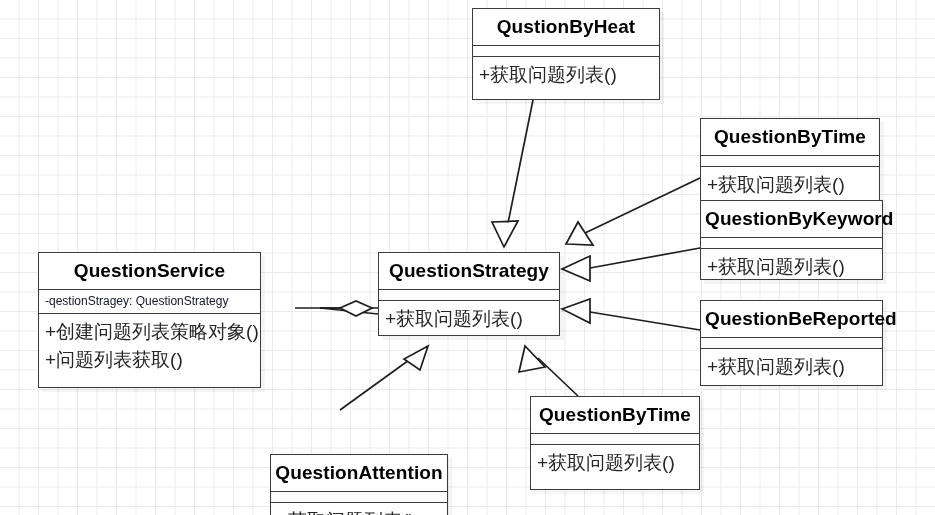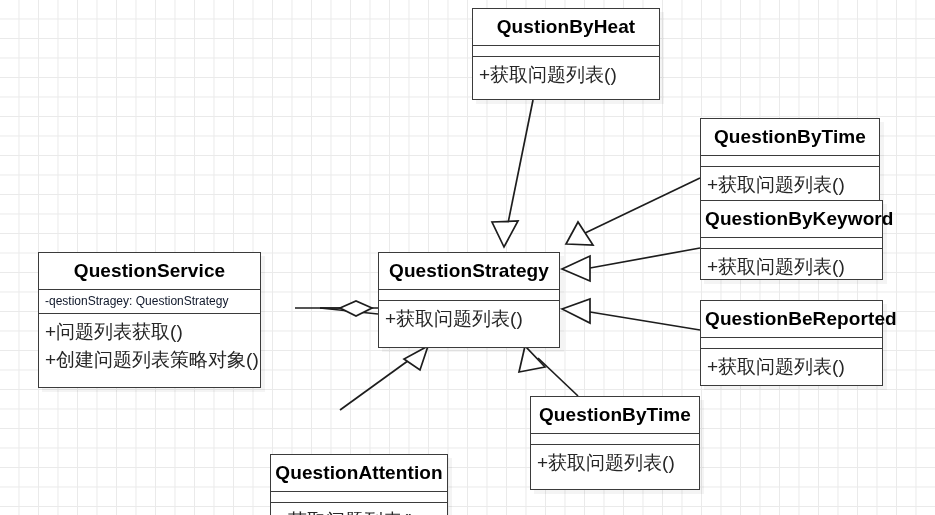--- a/index.html
+++ b/index.html
@@ -148,26 +148,26 @@
       <div class="row">+获取问题列表()</div>
     </div>
   </div>
 
   <div class="uml-class" style="left:38px; top:252px; width:223px; height:136px;">
     <div class="uml-title">QuestionService</div>
     <div class="uml-attrs">
       <div class="row">-qestionStragey: QuestionStrategy</div>
     </div>
     <div class="uml-ops">
+      <div class="row">+创建问题列表策略对象()</div>
       <div class="row">+问题列表获取()</div>
-      <div class="row">+创建问题列表策略对象()</div>
     </div>
   </div>
 
-  <div class="uml-class" style="left:378px; top:252px; width:182px; height:96px;">
+  <div class="uml-class" style="left:378px; top:252px; width:182px; height:84px;">
     <div class="uml-title">QuestionStrategy</div>
     <div class="uml-attrs empty"></div>
     <div class="uml-ops">
       <div class="row">+获取问题列表()</div>
     </div>
   </div>
 
   <div class="uml-class" style="left:270px; top:410px; width:178px; height:96px;margin-top:44px;">
     <div class="uml-title">QuestionAttention</div>
     <div class="uml-attrs empty"></div>

